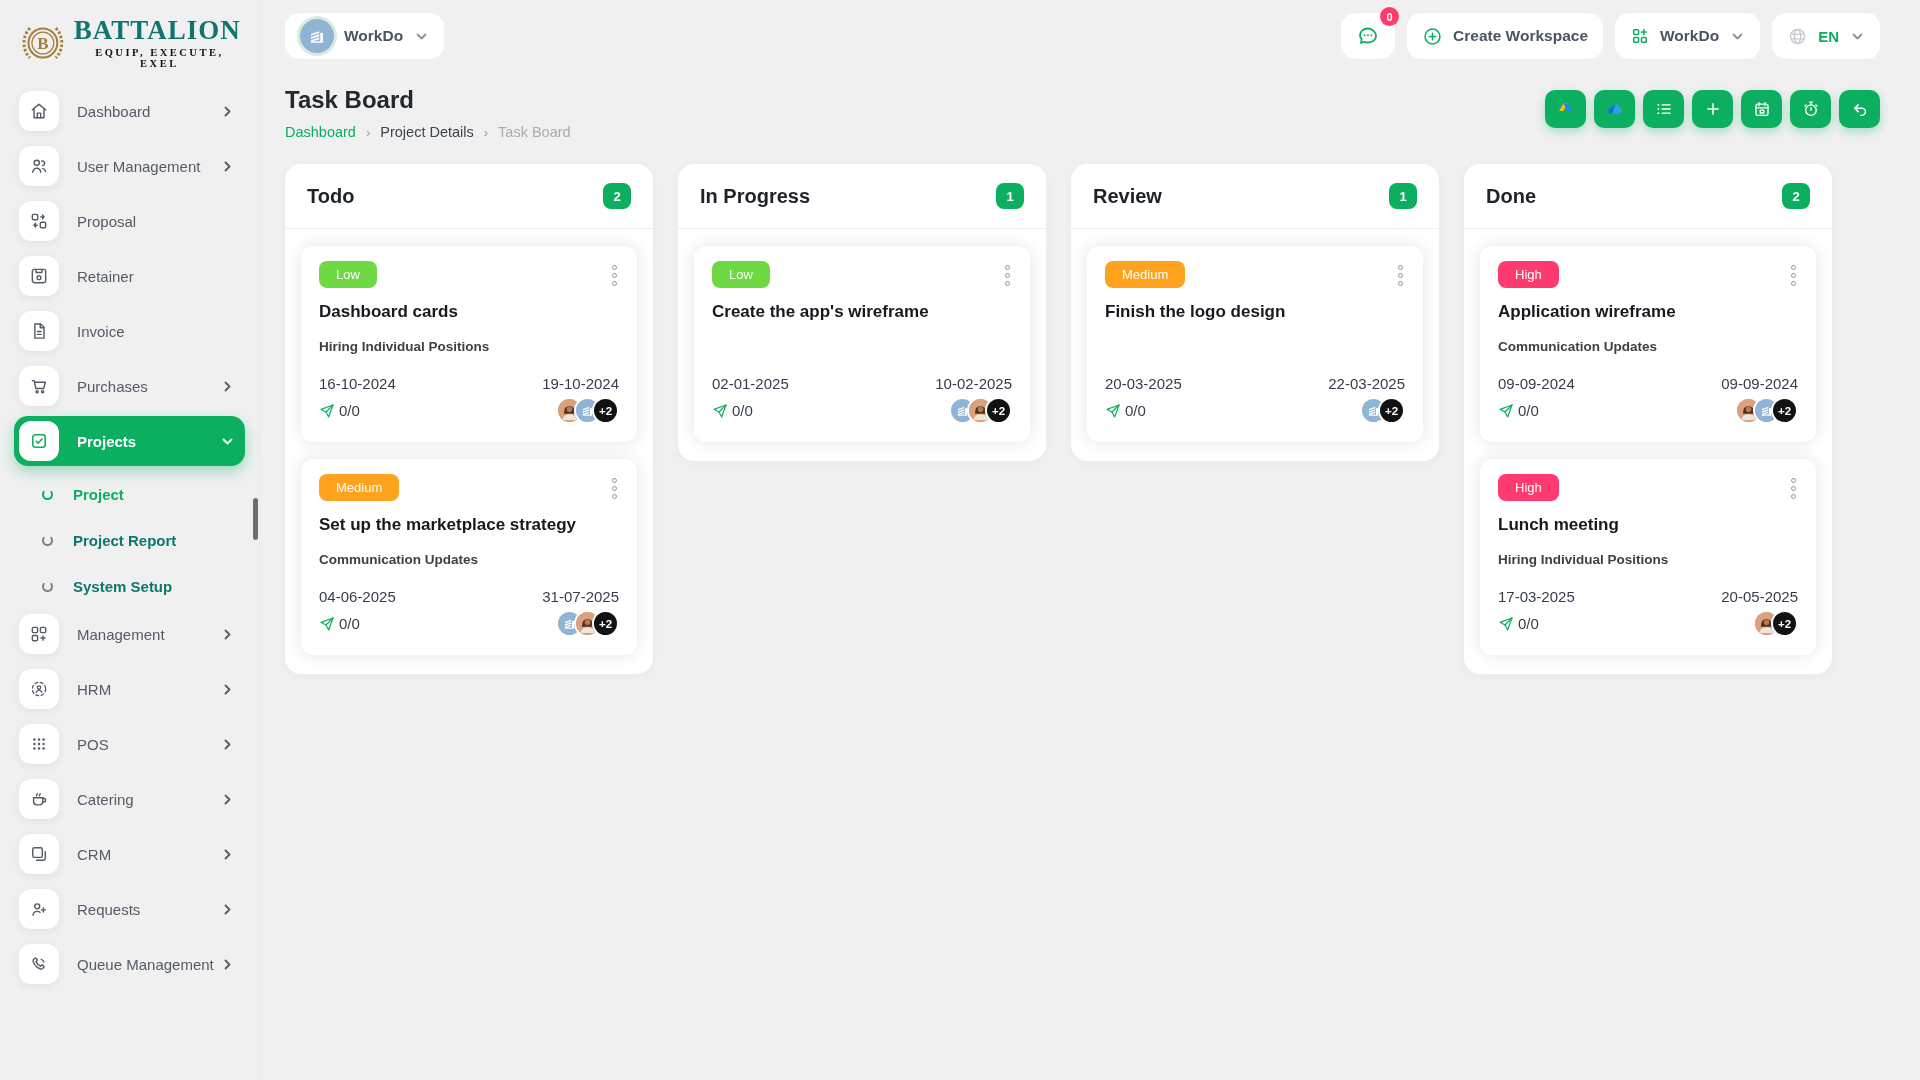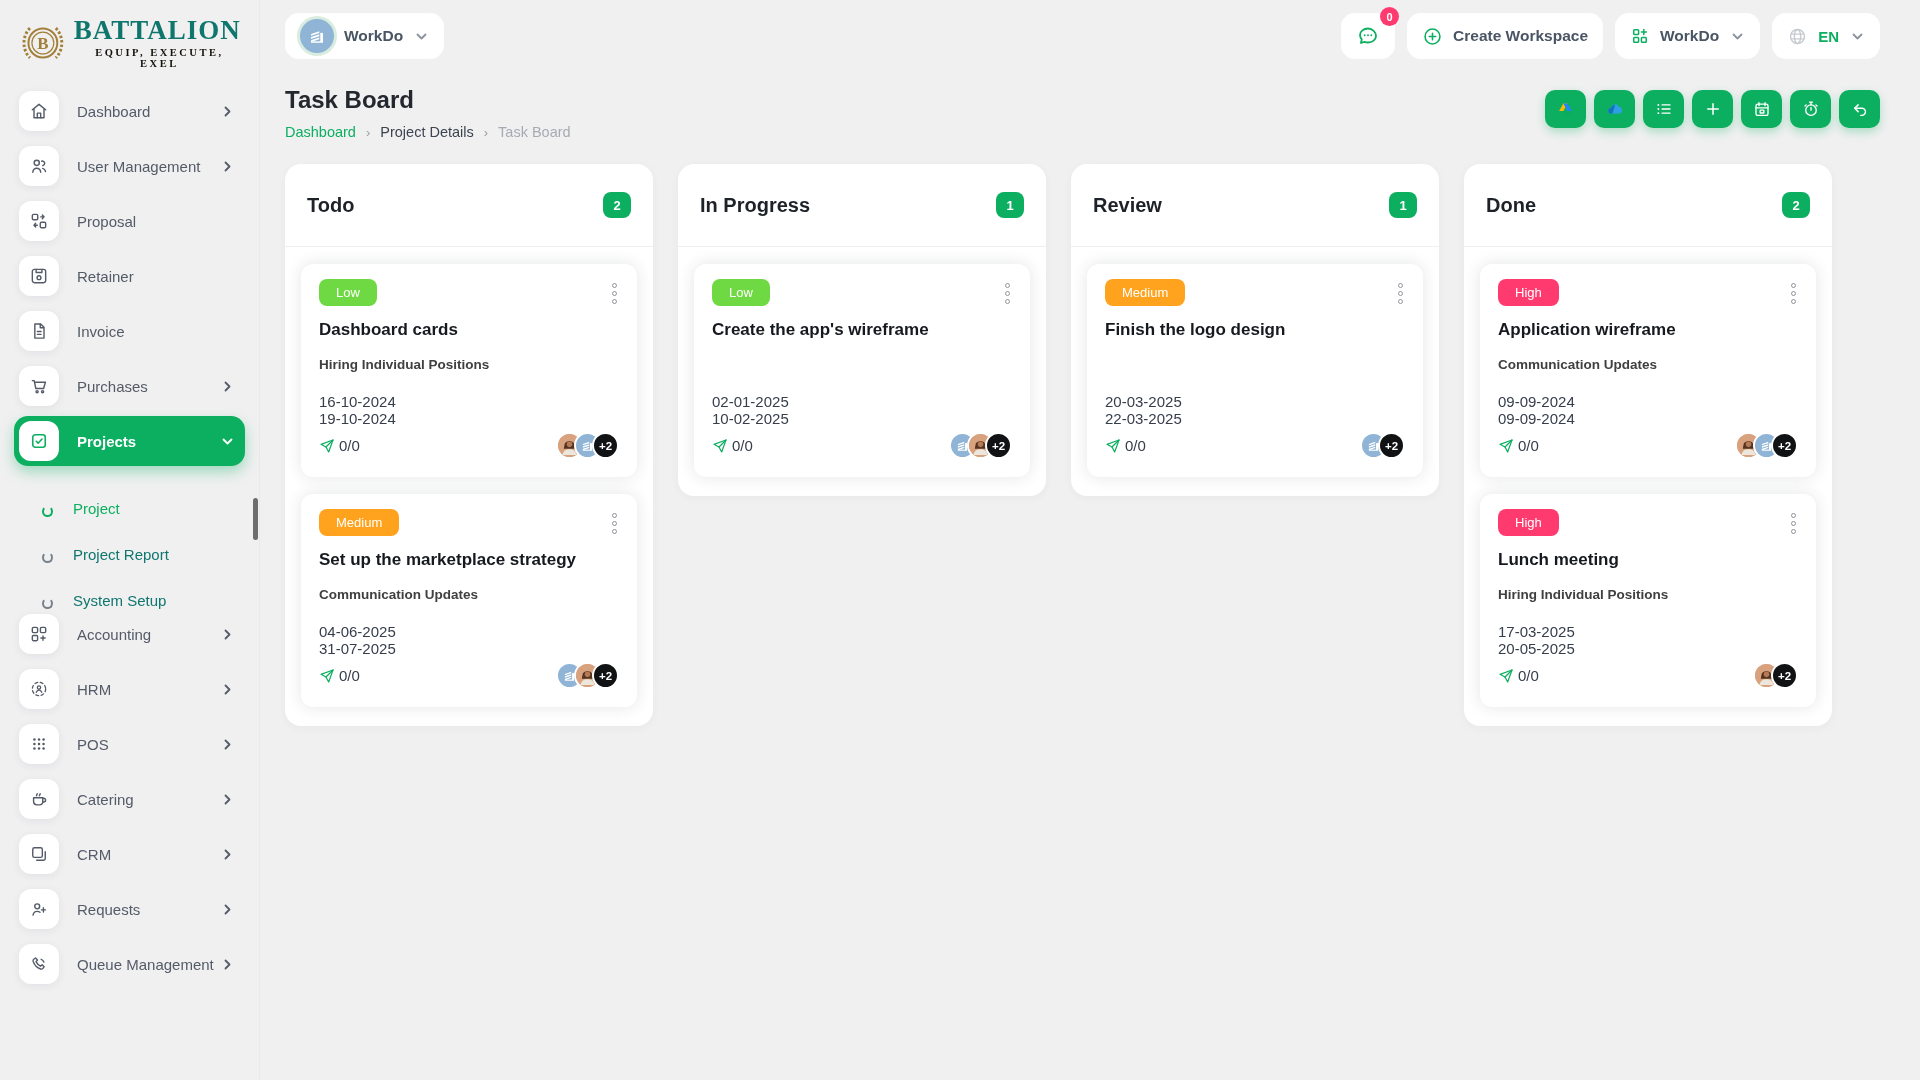--- a/index.html
+++ b/index.html
@@ -18,21 +18,21 @@
   .nav { display:flex; flex-direction:column; }
   .nav-item { display:flex; align-items:center; height:50px; margin-bottom:5px; border-radius:14px; cursor:pointer; padding:0 10px 0 5px; }
   .nav-tile { width:40px; height:40px; background:#fff; border-radius:12px; display:flex; align-items:center; justify-content:center; color:#545b68; box-shadow:0 2px 8px rgba(30,40,60,0.07); flex-shrink:0; }
   .nav-label { font-size:15px; color:#545b68; margin-left:18px; flex:1; white-space:nowrap; }
   .nav-chev { color:#545b68; flex-shrink:0; }
   .nav-item.active { background:#0caf60; box-shadow:0 6px 14px rgba(12,175,96,0.35); }
   .nav-item.active .nav-tile { color:#0caf60; box-shadow:none; }
   .nav-item.active .nav-label { color:#fff; font-weight:bold; }
   .nav-item.active .nav-chev { color:#fff; }
 
-  .sub-item { display:flex; align-items:flex-end; height:46px; padding-left:28px; cursor:pointer; }
+  .sub-item { display:flex; align-items:center; height:46px; padding-left:28px; cursor:pointer;font-weight:bold; }
   .sub-bullet { width:11px; height:11px; border-radius:50%; border:2.5px solid #79818d; border-top-color:transparent; flex-shrink:0; }
   .sub-item.active .sub-bullet { border-color:#0caf60; border-top-color:transparent; }
   .sub-label { font-size:15px; color:#0f766e; margin-left:20px; }
   .sub-item.active .sub-label { color:#0caf60; }
 
   .side-scrollbar { position:absolute; right:1px; top:498px; width:5px; height:42px; background:#6d6d6d; border-radius:3px; }
 
   
   .main { flex:1; padding:0 40px 0 25px; min-width:0; }
 
@@ -52,34 +52,34 @@
   .bc-mid { color:#3c4450; cursor:pointer; }
   .bc-sep { color:#9aa0a6; font-size:13px; }
   .bc-current { color:#a7abb1; }
 
   .toolbar { display:flex; gap:8px; margin-top:4px; }
   .tbtn { width:41px; height:38px; border-radius:10px; background:#0caf60; border:none; display:flex; align-items:center; justify-content:center; color:#fff; cursor:pointer; box-shadow:0 4px 10px rgba(12,175,96,0.3); }
 
   
   .board { margin-top:24px; display:grid; grid-template-columns:repeat(4, 368px); gap:25px; align-items:start; }
   .col { background:#fff; border-radius:16px; box-shadow:0 2px 10px rgba(30,40,60,0.04); }
-  .col-head { display:flex; align-items:center; justify-content:space-between; padding:28px 22px; border-bottom:1px solid #efefef; }
+  .col-head { display:flex; align-items:center; justify-content:space-between; padding:19px 22px; border-bottom:1px solid #efefef; }
   .col-title { font-size:20px; font-weight:bold; color:#1d2128; }
   .col-count { min-width:28px; height:26px; padding:0 6px; border-radius:8px; background:#0caf60; color:#fff; font-size:13px; font-weight:bold; display:flex; align-items:center; justify-content:center; }
   .col-body { padding:17px 16px 19px; }
 
   .card { background:#fff; border-radius:12px; box-shadow:0 0 16px rgba(30,40,60,0.12); padding:15px 18px 18px; margin-bottom:17px; }
   .card:last-child { margin-bottom:0; }
   .card-top { display:flex; align-items:flex-start; justify-content:space-between; }
   .prio { display:inline-block; padding:6px 17px; border-radius:8px; color:#fff; font-size:13px; }
   .kebab { display:flex; flex-direction:column; gap:3px; padding:4px 2px; cursor:pointer; }
   .kebab i { width:5px; height:5px; border-radius:50%; border:1.5px solid #8f959d; }
   .card-title { font-size:17px; font-weight:bold; color:#16191e; margin-top:12px; }
   .milestone { font-size:13.5px; font-weight:bold; color:#404040; margin-top:17px; min-height:17px; }
-  .dates { display:flex; justify-content:space-between; margin-top:19px; font-size:15px; color:#363d4b;flex-direction:column; }
+  .dates { display:flex; justify-content:space-between; margin-top:19px; font-size:15px; color:#363d4b; }
   .card-foot { display:flex; justify-content:space-between; align-items:center; margin-top:5px; }
   .checklist { display:flex; align-items:center; gap:4px; font-size:15px; color:#363d4b; }
   .avatars { display:flex; }
   .av { width:27px; height:27px; border-radius:50%; border:2px solid #fff; margin-left:-9px; display:flex; align-items:center; justify-content:center; overflow:hidden; flex-shrink:0; }
   .av:first-child { margin-left:0; }
   .av-woman { background:#d9a27e; }
   .av-company { background:#8fb4d5; }
   .av-more { background:#101214; color:#fff; font-size:11.5px; font-weight:bold; }
 
   svg { display:block; }
@@ -339,21 +339,21 @@
       <div class="sub-item">
         <span class="sub-bullet"></span>
         <span class="sub-label">System Setup</span>
       </div>
       <div class="nav-item">
         <span class="nav-tile">
             <svg width="20" height="20" viewBox="0 0 24 24">
               <use href="#i-grid-plus"></use>
             </svg>
           </span>
-        <span class="nav-label">Accounting</span>
+        <span class="nav-label">Management</span>
         <svg class="nav-chev" width="16" height="16" viewBox="0 0 16 16">
             <use href="#i-chev-r"></use>
           </svg>
       </div>
       <div class="nav-item">
         <span class="nav-tile">
             <svg width="20" height="20" viewBox="0 0 24 24">
               <use href="#i-hrm"></use>
             </svg>
           </span>

